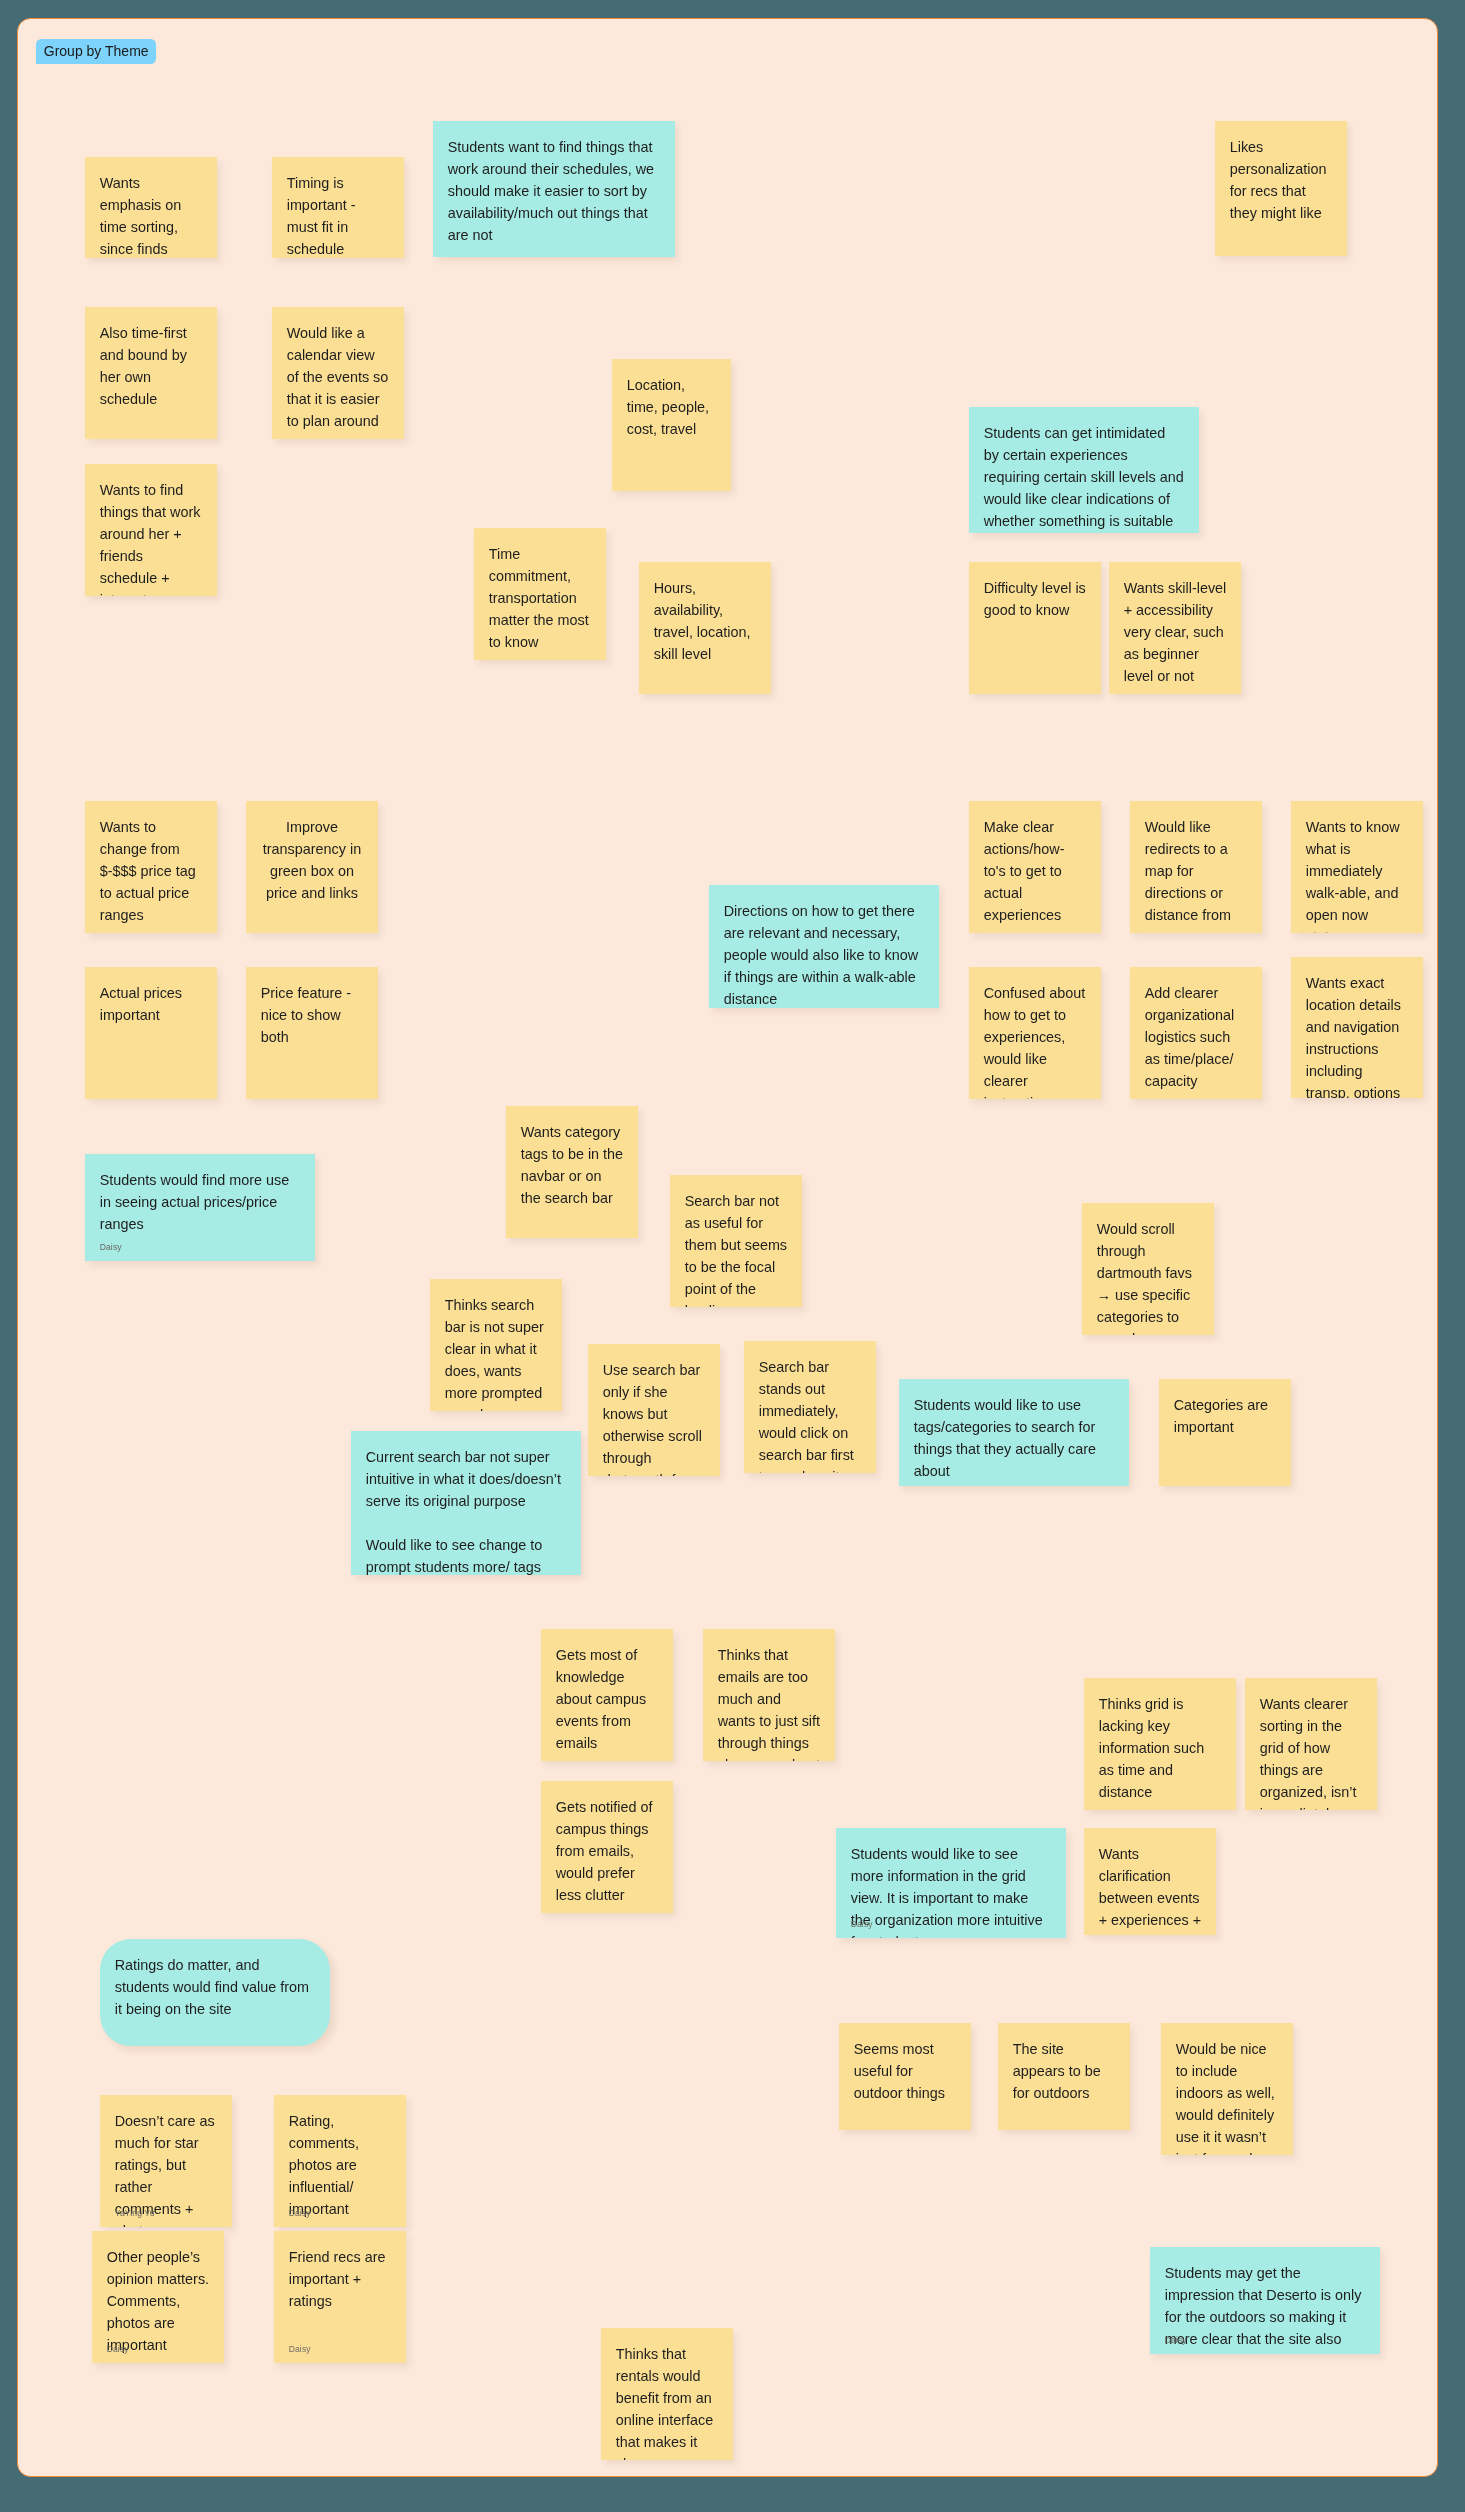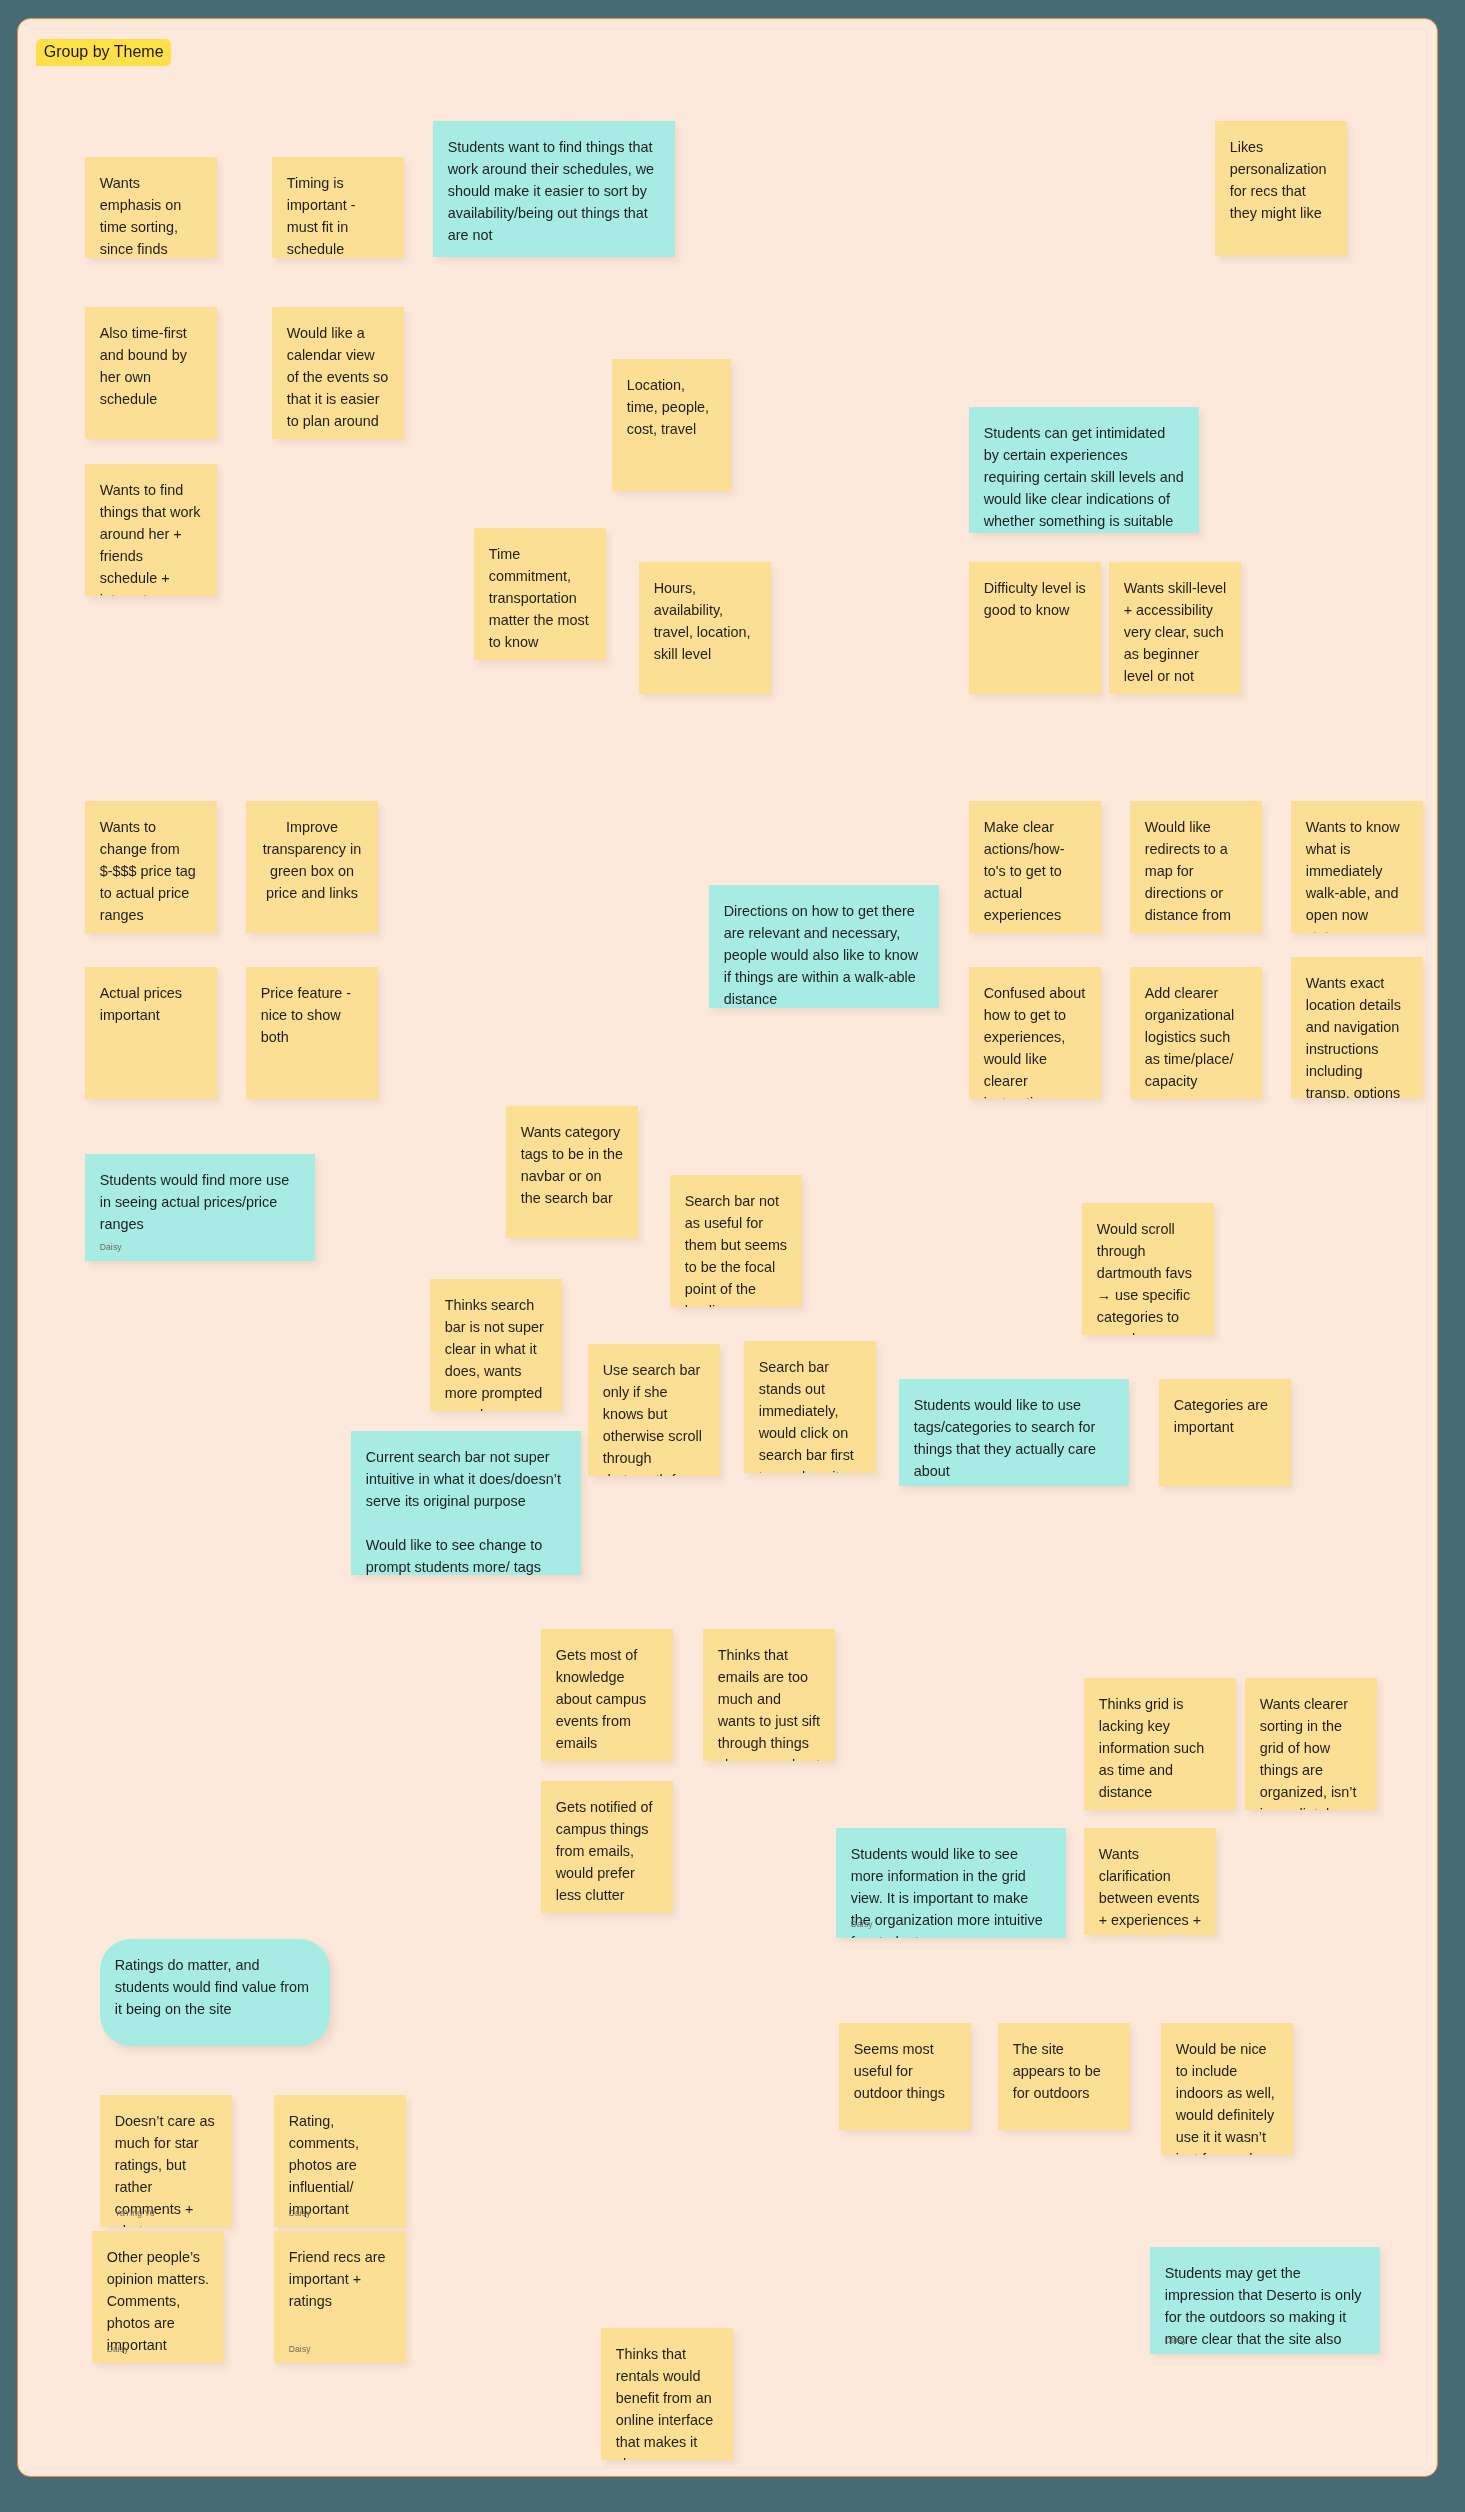--- a/index.html
+++ b/index.html
@@ -23,23 +23,23 @@
     width: 1421px;
     height: 2459px;
     background: #fce9dc;
     border: 1.8px solid #f28b33;
     border-radius: 13.5px;
   }
   #section-label {
     position: absolute;
     left: 18.4px;
     top: 20px;
-    background: #fde047;
+    background: #7dd3fc;
     color: #1a1a1a;
-    font-size: 16px;
+    font-size: 14px;
     line-height: 1;
     padding: 4.9px 7.4px 5.5px 7.4px;
     border-radius: 5.5px 5.5px 5.5px 0;
     white-space: nowrap;
     font-family: "Liberation Sans", sans-serif;
     z-index: 5;
   }
   .sticky {
     position: absolute;
     padding: 16px 14.7px 12.3px 14.7px;
@@ -66,21 +66,21 @@
 </style>
 </head>
 <body>
 
 <div id="board-root">
   <div id="section-frame">
     <div id="section-label">Group by Theme</div>
     <div id="notes-layer">
         <div class="sticky yellow" style="left: 67px; top: 138px; width: 132px; height: 101px;"><span class="body">Wants emphasis on time sorting, since finds things that work around her schedule</span></div>
         <div class="sticky yellow" style="left: 254px; top: 138px; width: 132px; height: 101px;"><span class="body">Timing is important - must fit in schedule</span></div>
-        <div class="sticky cyan" style="left: 415px; top: 102px; width: 242px; height: 136px;"><span class="body">Students want to find things that work around their schedules, we should make it easier to sort by availability/being out things that are not</span></div>
+        <div class="sticky cyan" style="left: 415px; top: 102px; width: 242px; height: 136px;"><span class="body">Students want to find things that work around their schedules, we should make it easier to sort by availability/much out things that are not</span></div>
         <div class="sticky yellow" style="left: 1197px; top: 102px; width: 132px; height: 135px;"><span class="body">Likes personalization for recs that they might like</span></div>
         <div class="sticky yellow" style="left: 67px; top: 288px; width: 132px; height: 132px;"><span class="body">Also time-first and bound by her own schedule</span></div>
         <div class="sticky yellow" style="left: 254px; top: 288px; width: 132px; height: 132px;"><span class="body">Would like a calendar view of the events so that it is easier to plan around</span></div>
         <div class="sticky yellow" style="left: 67px; top: 445px; width: 132px; height: 132px;"><span class="body">Wants to find things that work around her + friends schedule + interest</span></div>
         <div class="sticky yellow" style="left: 594px; top: 340px; width: 119px; height: 132px;"><span class="body">Location, time, people, cost, travel</span></div>
         <div class="sticky cyan" style="left: 951px; top: 388px; width: 230px; height: 126px;"><span class="body">Students can get intimidated by certain experiences requiring certain skill levels and would like clear indications of whether something is suitable for them</span></div>
         <div class="sticky yellow" style="left: 456px; top: 509px; width: 132px; height: 132px;"><span class="body">Time commitment, transportation matter the most to know</span></div>
         <div class="sticky yellow" style="left: 621px; top: 543px; width: 132px; height: 132px;"><span class="body">Hours, availability, travel, location, skill level</span></div>
         <div class="sticky yellow" style="left: 951px; top: 543px; width: 132px; height: 132px;"><span class="body">Difficulty level is good to know</span></div>
         <div class="sticky yellow" style="left: 1091px; top: 543px; width: 132px; height: 132px;"><span class="body">Wants skill-level + accessibility very clear, such as beginner level or not</span></div>

